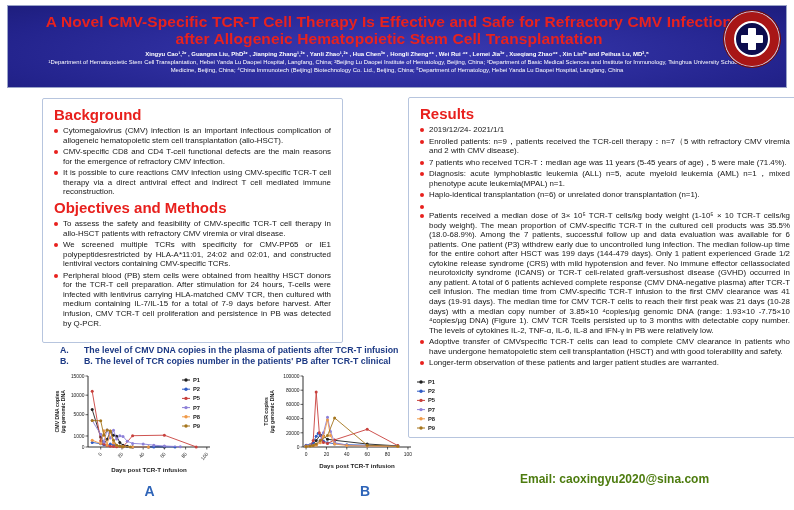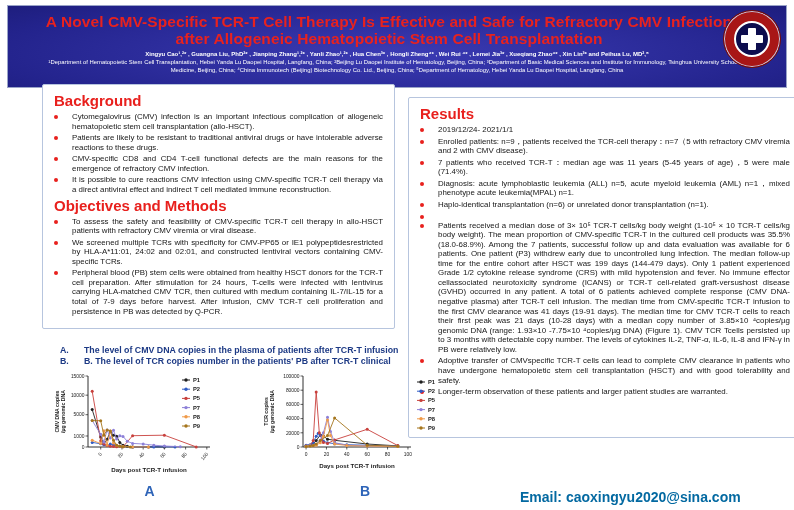--- a/index.html
+++ b/index.html
@@ -20,38 +20,38 @@
         background:#a81616;border:1px solid #6e0c0c;box-shadow:0 0 0 1px #c8c8e0 inset;}
   .logo-inner{position:absolute;left:50%;top:50%;transform:translate(-50%,-50%);
               width:32px;height:32px;border-radius:50%;background:#0d0d4e;border:2px solid #ffffff;}
   .cross-v{position:absolute;left:50%;top:50%;transform:translate(-50%,-50%);
            width:8px;height:22px;background:#ffffff;border-radius:1px;}
   .cross-h{position:absolute;left:50%;top:50%;transform:translate(-50%,-50%);
            width:22px;height:8px;background:#ffffff;border-radius:1px;}
   
   .box{position:absolute;background:#ffffff;border:1px solid #b7c5de;border-radius:2px;
        box-sizing:border-box;padding:6px 11px;overflow:hidden;}
-  .box-left{left:42px;top:84px;width:353px;height:245px;}
+  .box-left{left:42px;top:98px;width:301px;height:245px;}
   .box-right{left:408px;top:97px;width:394px;height:341px;}
   .section-title{color:#e8201d;font-size:15px;font-weight:800;margin:1px 0 3px 0;}
   ul.bullets{list-style:none;margin:0 0 2px 0;padding:0;}
-  ul.bullets li{display:flex;gap:14px;margin:0 0 2px 0;}
+  ul.bullets li{display:flex;gap:5px;margin:0 0 2px 0;}
   ul.bullets .dot{flex:0 0 auto;width:4px;height:4px;border-radius:50%;background:#e8201d;margin-top:3px;}
   ul.bullets .btext{color:#161616;font-size:7.9px;line-height:1.21;text-align:justify;}
   
   .captions{position:absolute;left:60px;top:345px;width:360px;}
   .cap-row{display:flex;gap:0;color:#1d3a85;font-weight:700;font-size:8.8px;line-height:1.25;}
   .cap-marker{flex:0 0 24px;}
   
   .charts-row{position:absolute;left:52px;top:371px;display:flex;gap:12px;}
   .chart-block{display:flex;flex-direction:column;align-items:center;}
   svg{font-family:"Liberation Sans",sans-serif;}
   .chart-label{color:#2e64b8;font-weight:800;font-size:14px;text-align:center;margin-top:0px;width:150px;}
   
-  .email{position:absolute;left:520px;top:489px;color:#0369a1;font-weight:700;font-size:14px;}
+  .email{position:absolute;left:520px;top:472px;color:#4d7c0f;font-weight:700;font-size:12px;}
 </style>
 </head>
 <body>
 
 <div class="poster">
 
   <header class="banner">
     <div class="title">A Novel CMV-Specific TCR-T Cell Therapy Is Effective and Safe for Refractory CMV Infection after Allogeneic Hematopoietic Stem Cell Transplantation</div>
     <div class="authors">Xingyu Cao¹,²* , Guangna Liu, PhD²* , Jianping Zhang¹,²* , Yanli Zhao¹,²* , Hua Chen³* , Hongli Zheng⁴* , Wei Rui ⁴* , Lemei Jia³* , Xueqiang Zhao⁴* , Xin Lin³* and Peihua Lu, MD²,⁵</div>
     <div class="affils">¹Department of Hematopoietic Stem Cell Transplantation, Hebei Yanda Lu Daopei Hospital, Langfang, China; ²Beijing Lu Daopei Institute of Hematology, Beijing, China; ³Department of Basic Medical Sciences and Institute for Immunology, Tsinghua University School of Medicine, Beijing, China; ⁴China Immunotech (Beijing) Biotechnology Co. Ltd., Beijing, China; ⁵Department of Hematology, Hebei Yanda Lu Daopei Hospital, Langfang, China</div>
@@ -61,24 +61,20 @@
       <div class="cross-h"></div>
     </div>
   </header>
 
   <section class="box box-left">
     <h2 class="section-title">Background</h2>
     <ul class="bullets">
         <li>
           <span class="dot"></span>
           <span class="btext">Cytomegalovirus (CMV) infection is an important infectious complication of allogeneic hematopoietic stem cell transplantation (allo-HSCT).</span>
-        </li>
-        <li>
-          <span class="dot"></span>
-          <span class="btext">Patients are likely to be resistant to traditional antiviral drugs or have intolerable adverse reactions to these drugs.</span>
         </li>
         <li>
           <span class="dot"></span>
           <span class="btext">CMV-specific CD8 and CD4 T-cell functional defects are the main reasons for the emergence of refractory CMV infection.</span>
         </li>
         <li>
           <span class="dot"></span>
           <span class="btext">It is possible to cure reactions CMV infection using CMV-specific TCR-T cell therapy via a direct antiviral effect and indirect T cell mediated immune reconstruction.</span>
         </li>
       </ul>

